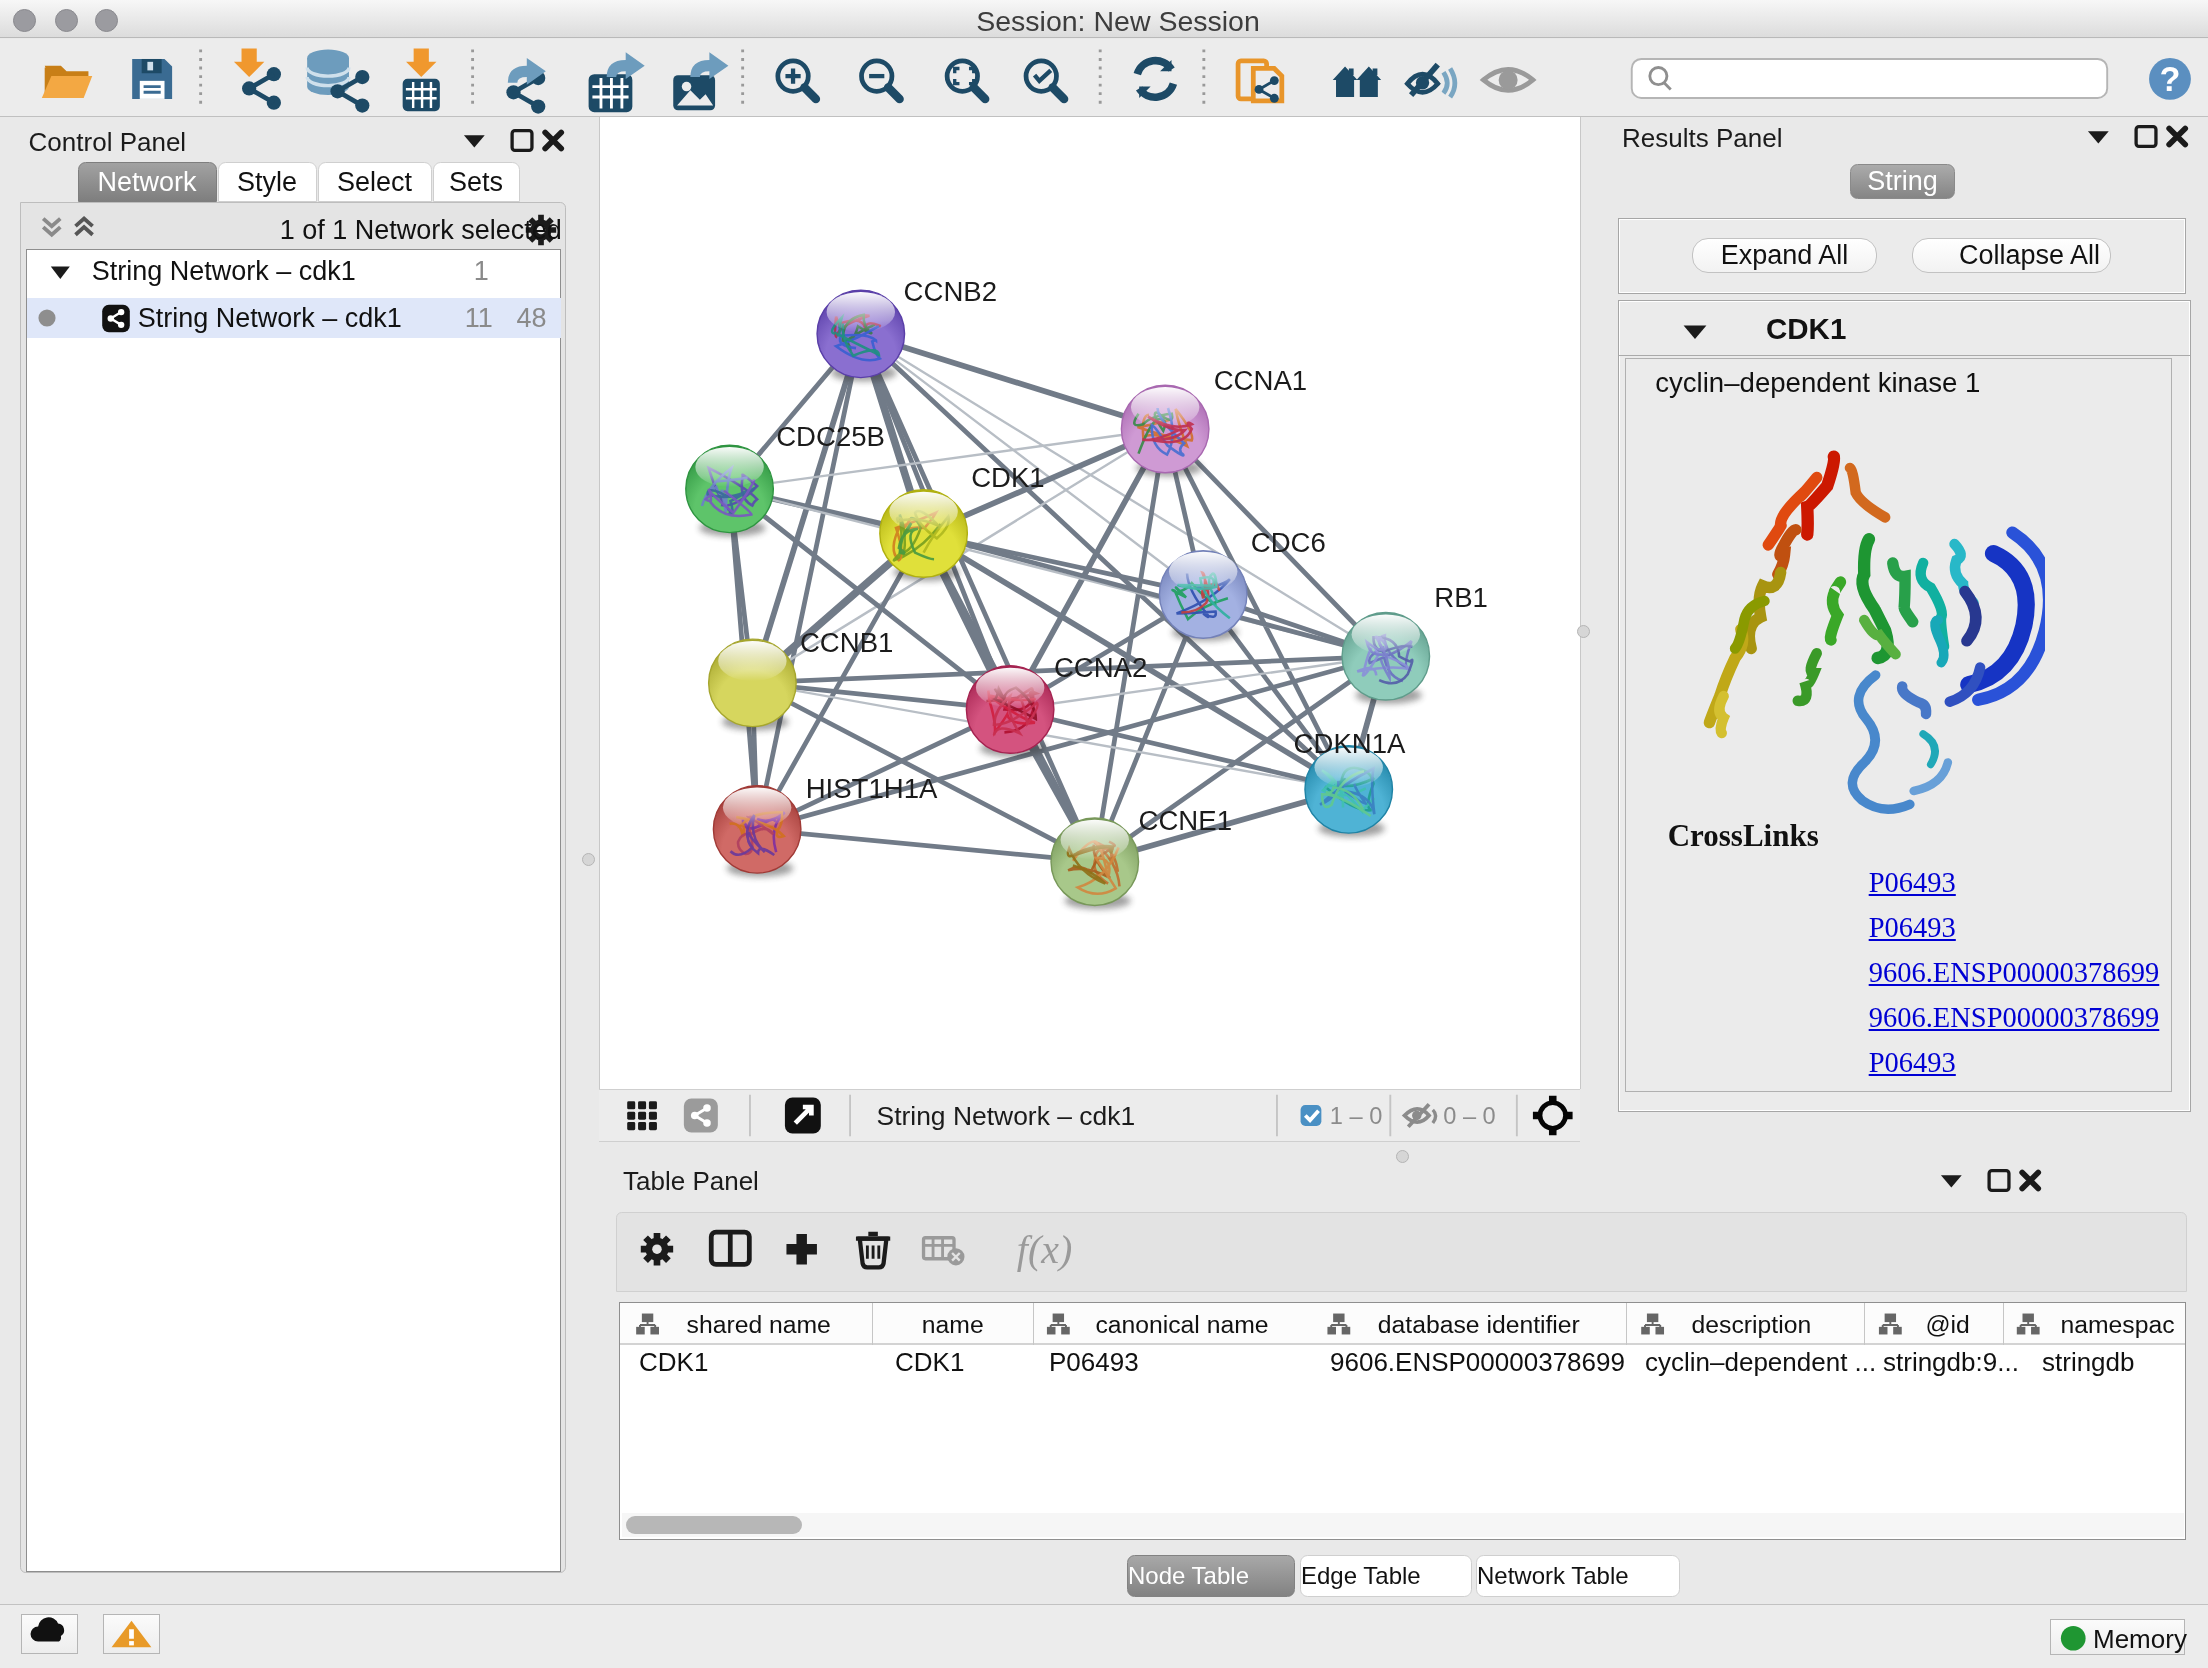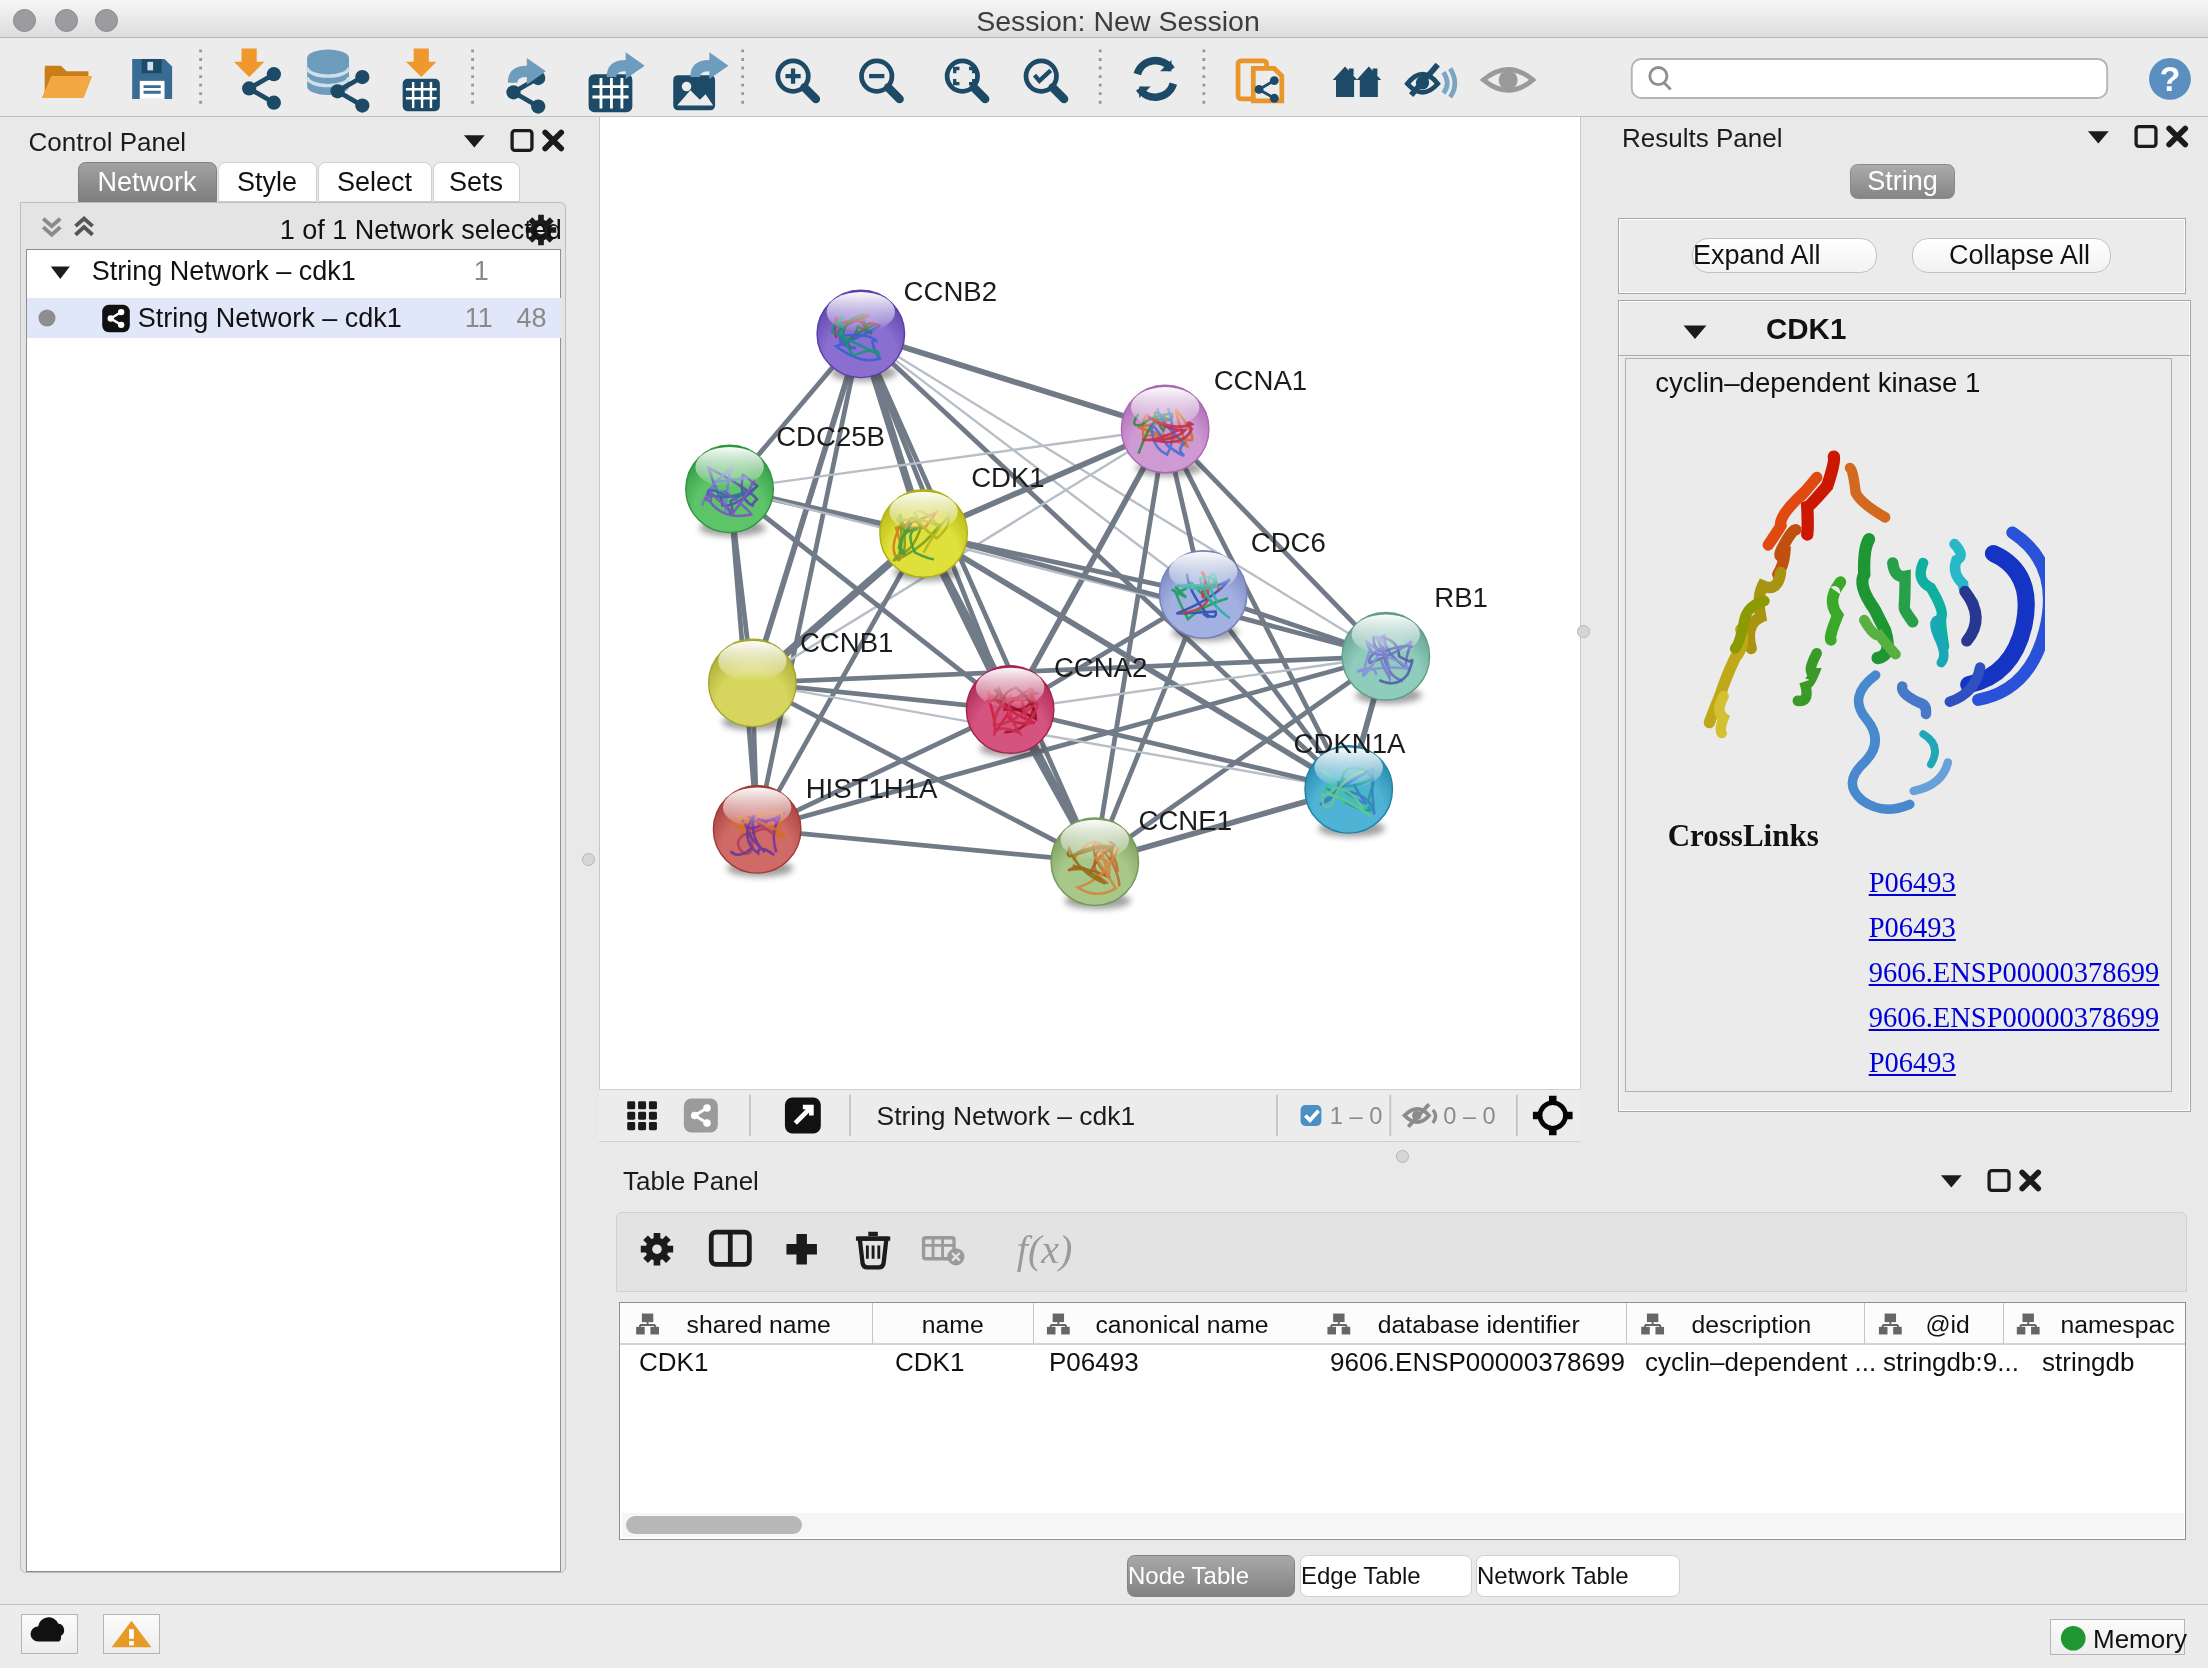--- a/index.html
+++ b/index.html
@@ -39,21 +39,21 @@
 
 #netwrap { left:599px; top:117px; width:982px; height:972px; background:#fff;
   border-left:1px solid #c8c8c8; border-right:1px solid #c8c8c8; }
 #netbar { left:599px; top:1089px; width:981px; height:53px; background:#ececec;
   border-top:1px solid #cfcfcf; border-bottom:1px solid #cfcfcf; }
 
 
 #rp { left:1587px; top:117px; width:621px; height:1027px; }
 .rbox { position:absolute; border:1.9px solid #a6a6a6; background:#ebebeb; }
 .btn { position:absolute; background:linear-gradient(#ffffff,#f2f2f2); border:1px solid #c2c2c2;
-  border-radius:16px; text-align:left; font-size:27px; color:#111; }
+  border-radius:16px; text-align:center; font-size:27px; color:#111; }
 
 
 #tp { left:592px; top:1154px; width:1617px; height:423px; }
 #tptools { position:absolute; left:24px; top:58px; width:1571px; height:80px;
   background:#e3e3e3; border:1px solid #d0d0d0; border-radius:5.7px 5.7px 0 0; }
 #tptable { position:absolute; left:27px; top:148px; width:1567px; height:238px;
   background:#fff; border:1.9px solid #8f8f8f; overflow:hidden; }
 .th { position:absolute; top:0; height:42px; font-size:25px; color:#111;
   border-right:1px solid #c6c6c6; background:#fcfcfc; }
 .td { position:absolute; top:44px; height:42px; font-size:26px; color:#111; }

